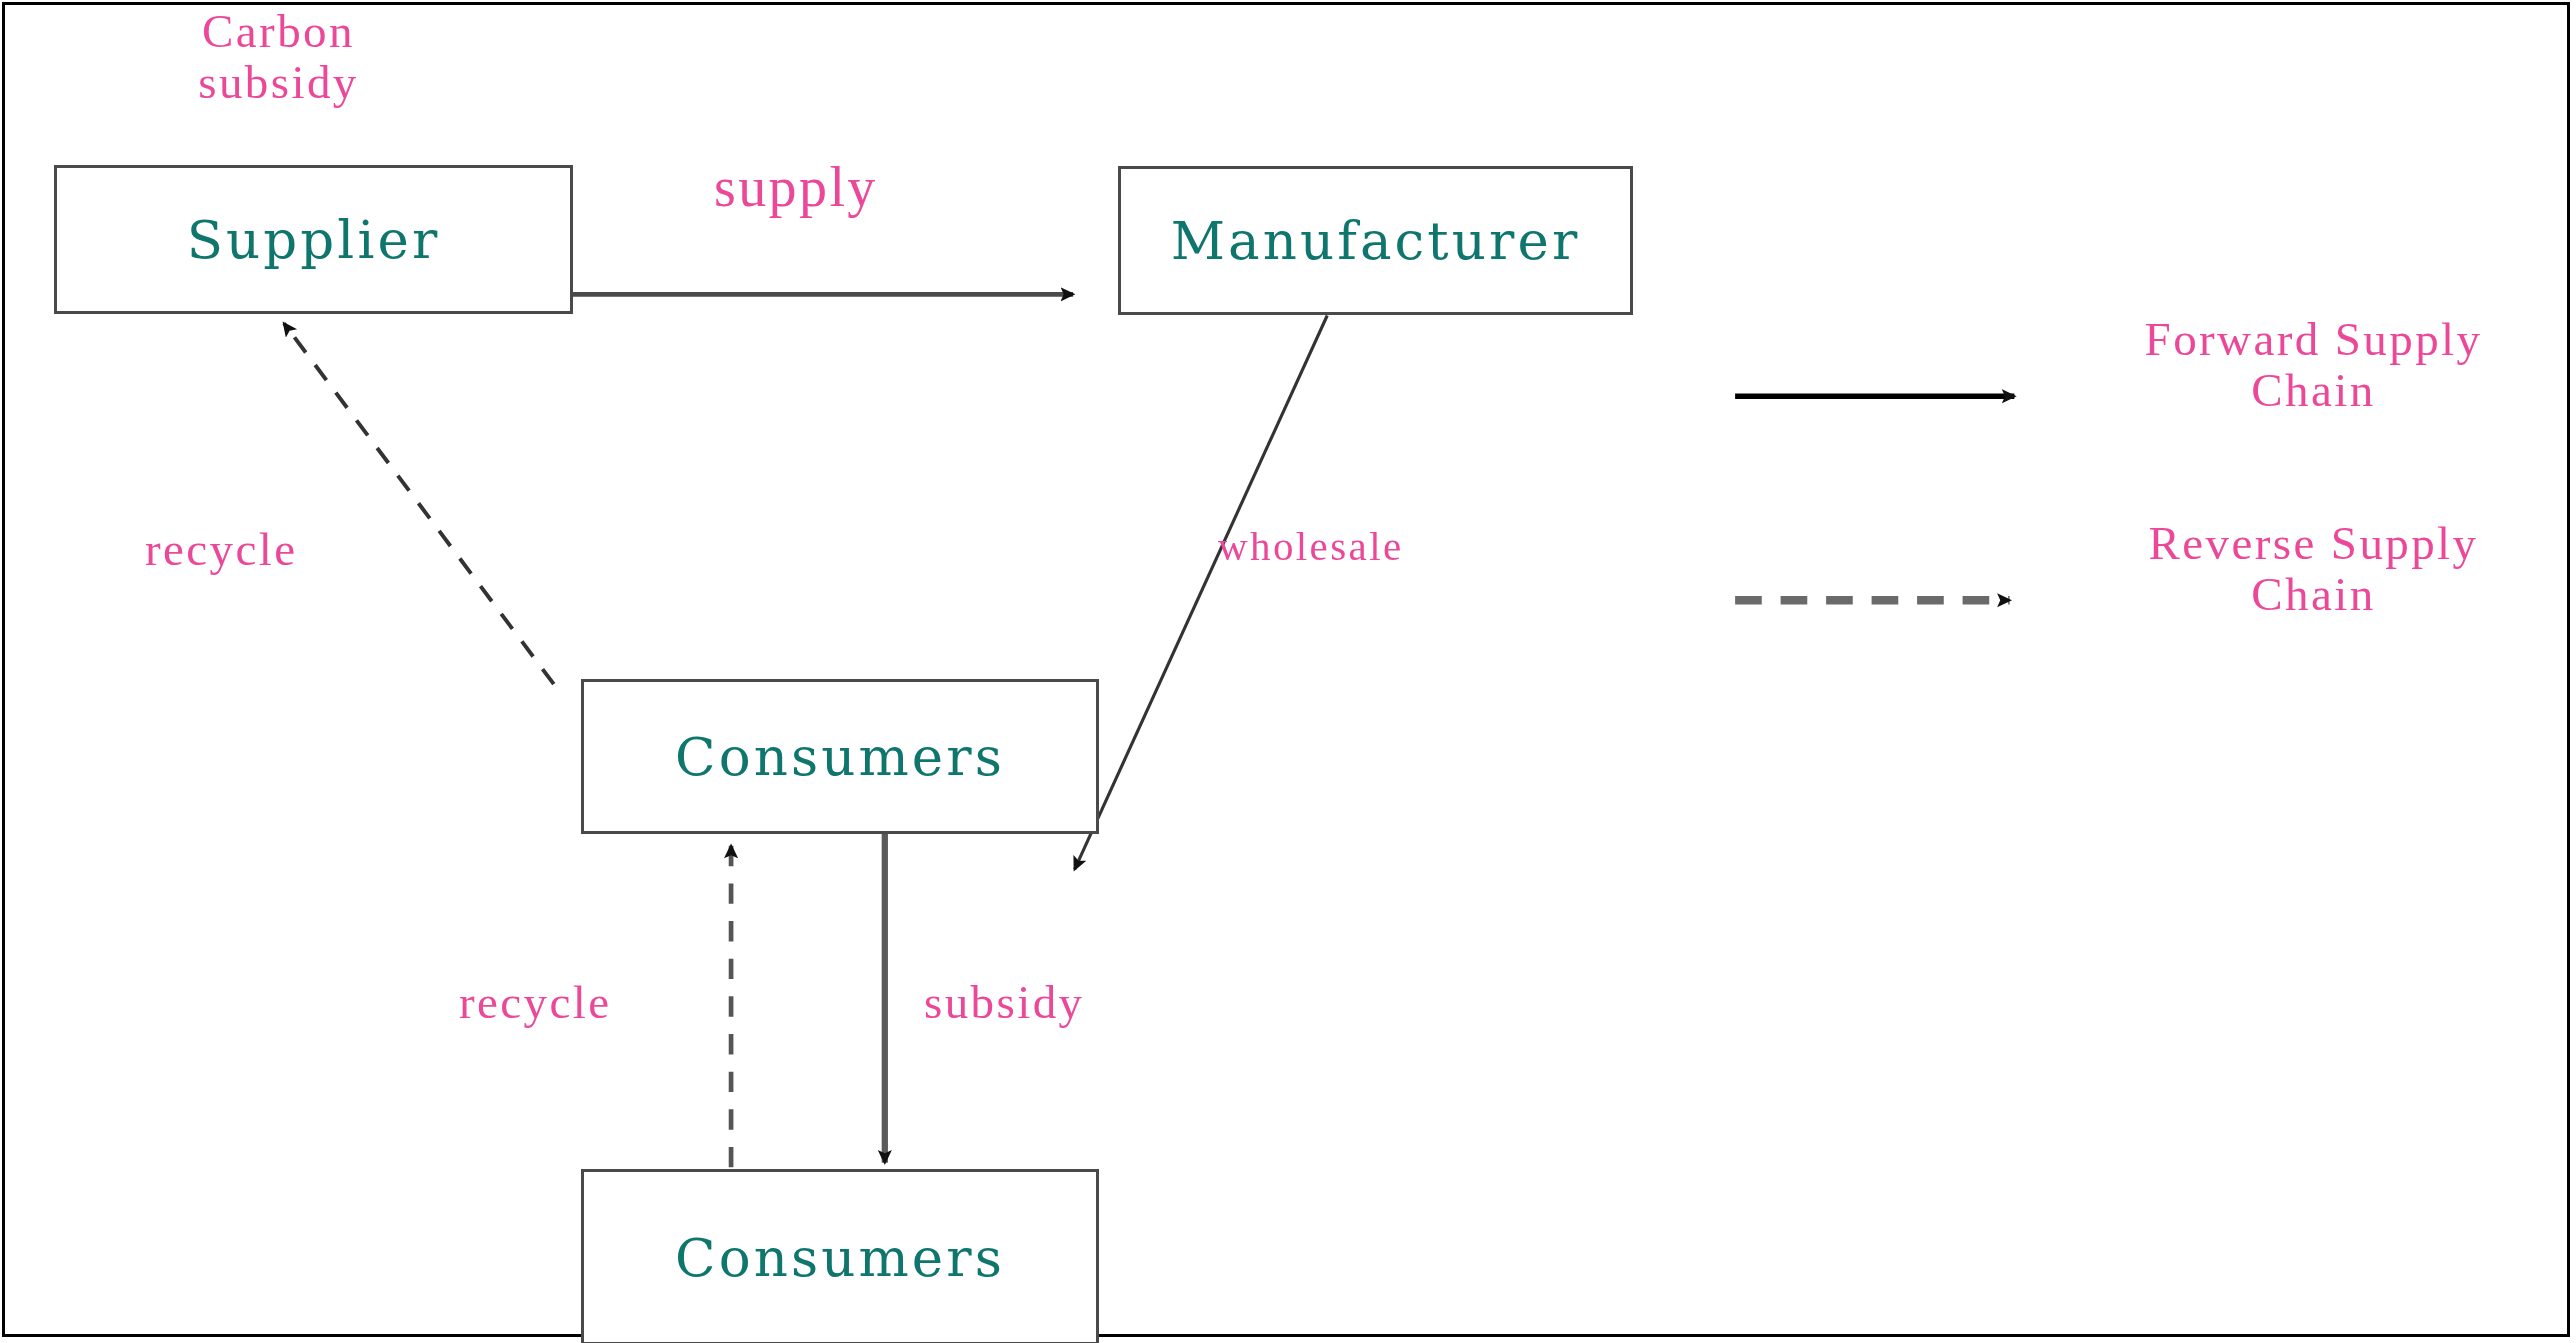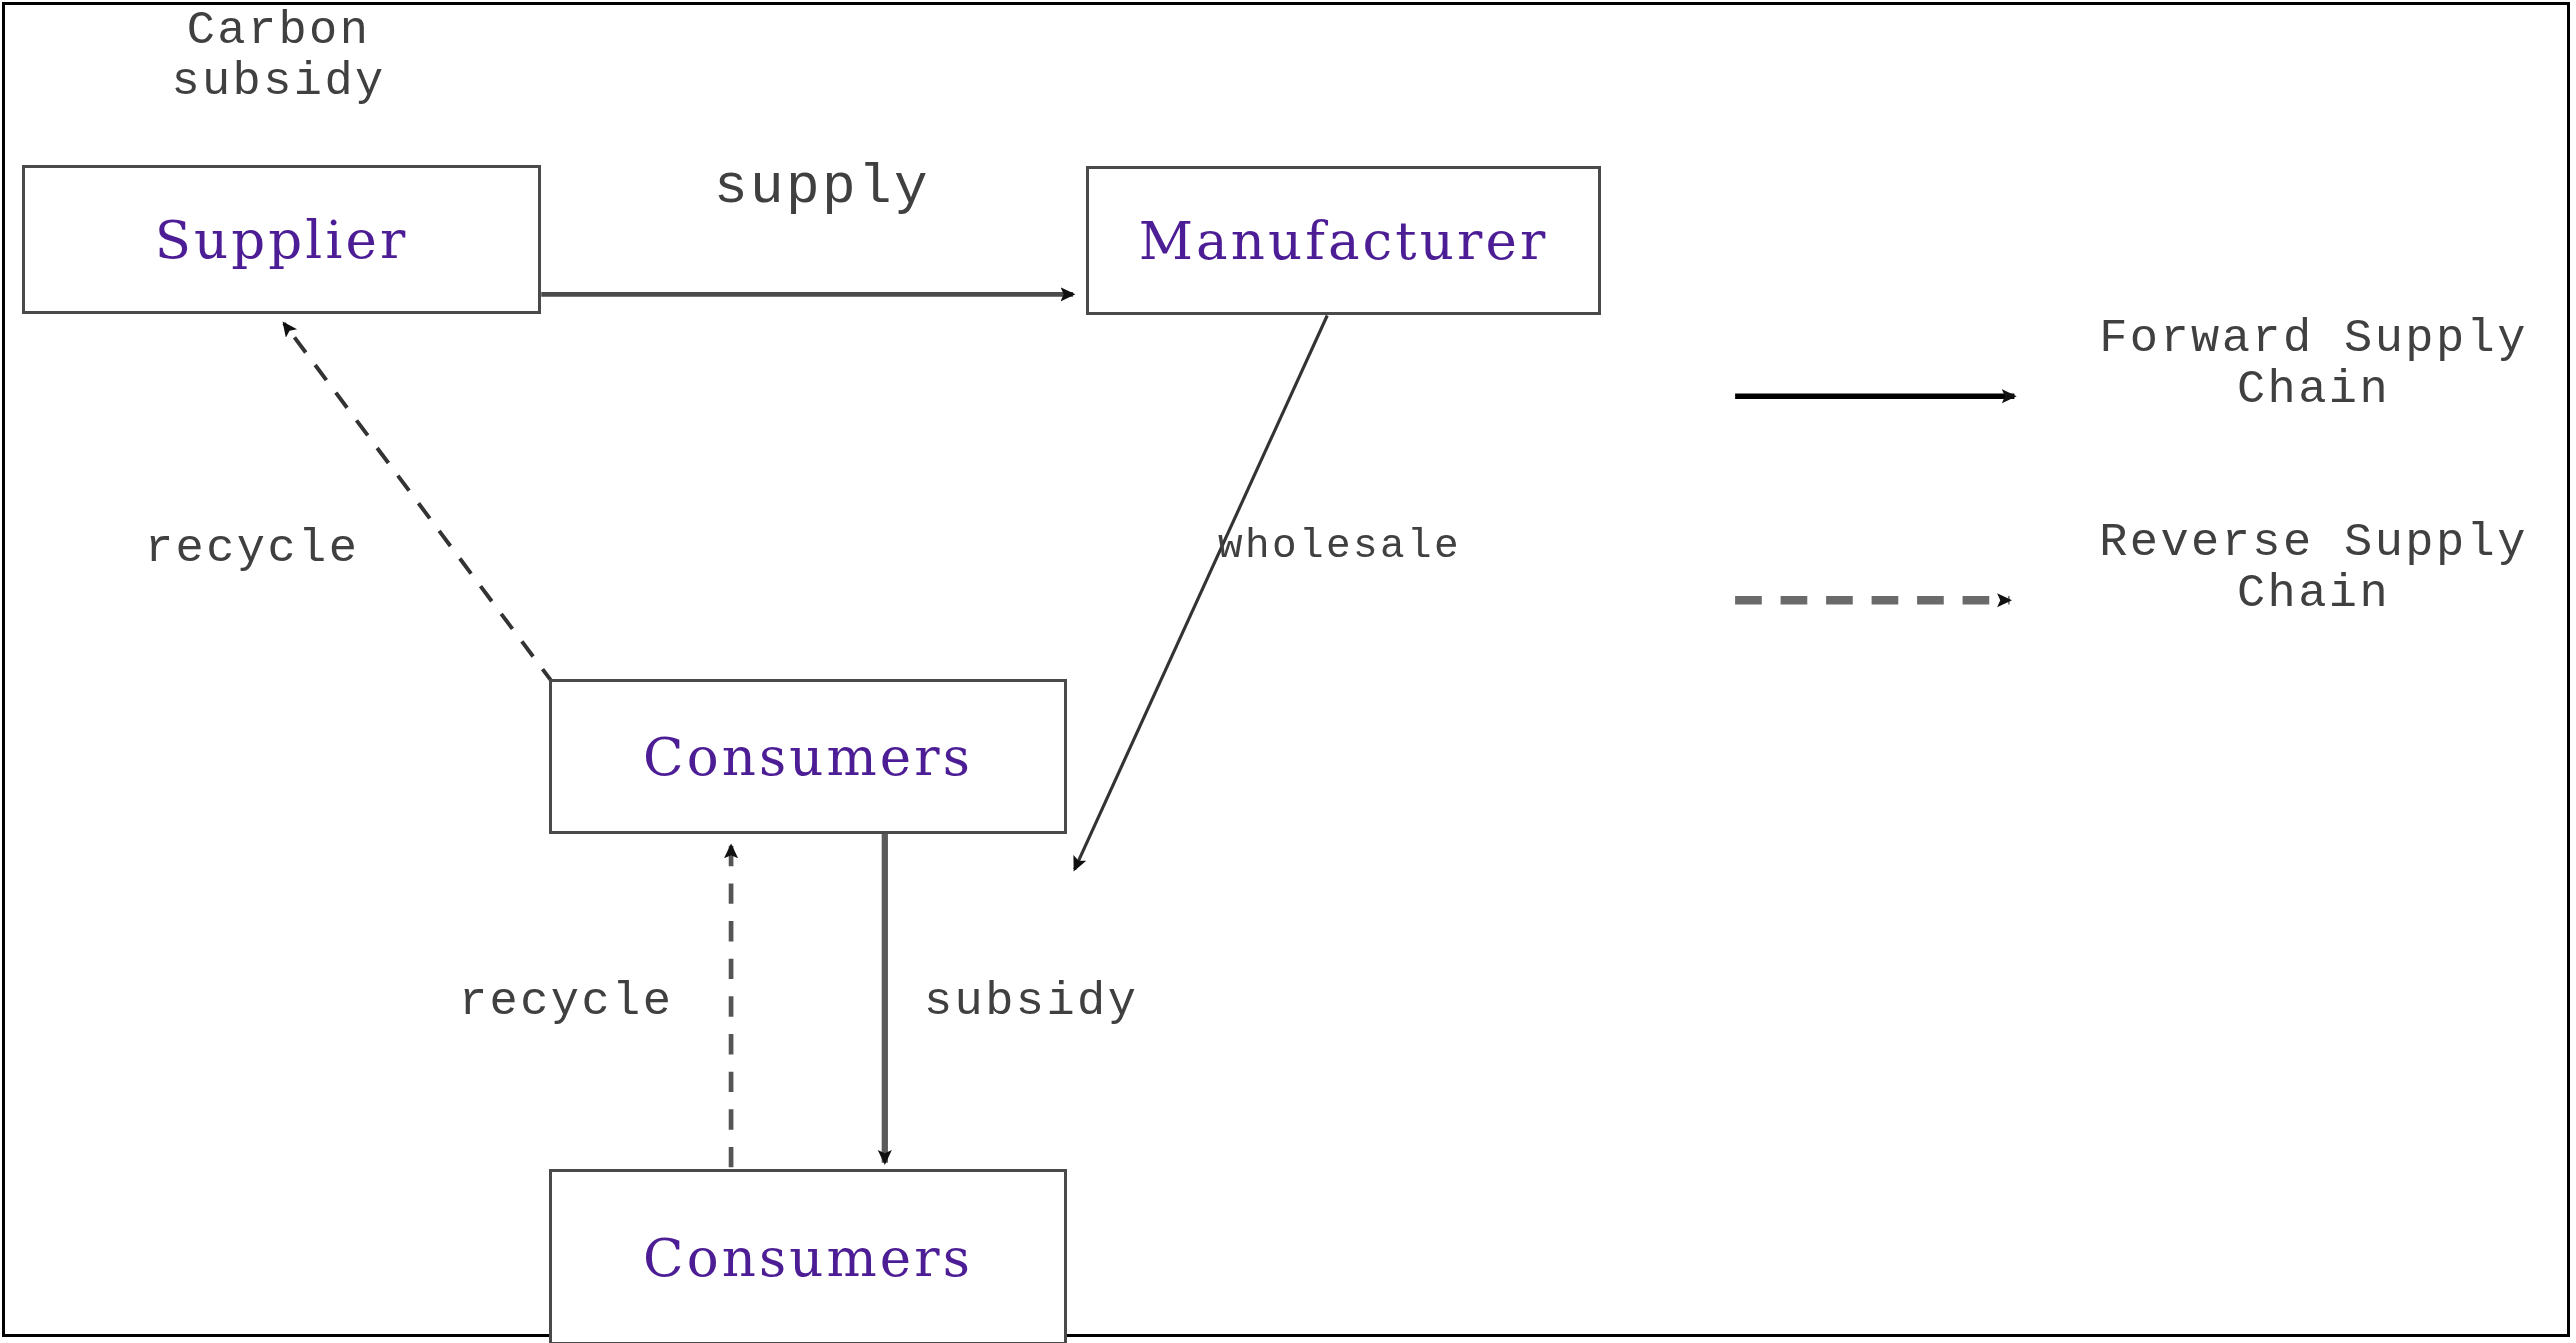--- a/index.html
+++ b/index.html
@@ -36,38 +36,39 @@
     pointer-events: none;
   }
   .node {
     position: absolute;
     box-sizing: border-box;
     border: 3.1px solid #4a4a4a;
     background: #ffffff;
     display: flex;
     align-items: center;
     justify-content: center;
-    color: #4c1d95;
+    color: #0f766e;
+    margin-left: 32px;
   }
   .node .node-label {
     font-family: "DejaVu Serif", serif;
     font-size: 53px;
     letter-spacing: 3.1px;
     white-space: nowrap;
     line-height: 1;
   }
   #node-supplier  { left: 22px;   top: 165px;  width: 519px; height: 149px; }
   #node-manufacturer { left: 1086px; top: 166px; width: 515px; height: 149px; }
   #node-retailer  { left: 549px;  top: 679px;  width: 518px; height: 155px; }
   #node-consumers { left: 549px;  top: 1169px; width: 518px; height: 176px; }
 
   .edge-label, .side-label, .legend-label {
     position: absolute;
-    font-family: Liberation Mono, monospace;
-    color: #404040;
+    font-family: Liberation Serif, serif;
+    color: #ec4899;
     white-space: pre;
     line-height: 1.08;
   }
   .edge-label { font-size: 47px; letter-spacing: 2.4px; }
 
   #label-carbon-subsidy {
     left: 110px; top: 6.3px; width: 337px;
     text-align: center; font-size: 47px; letter-spacing: 2.4px;
   }
   #label-supply     { left: 714px;  top: 157px;  font-size: 56px; }

